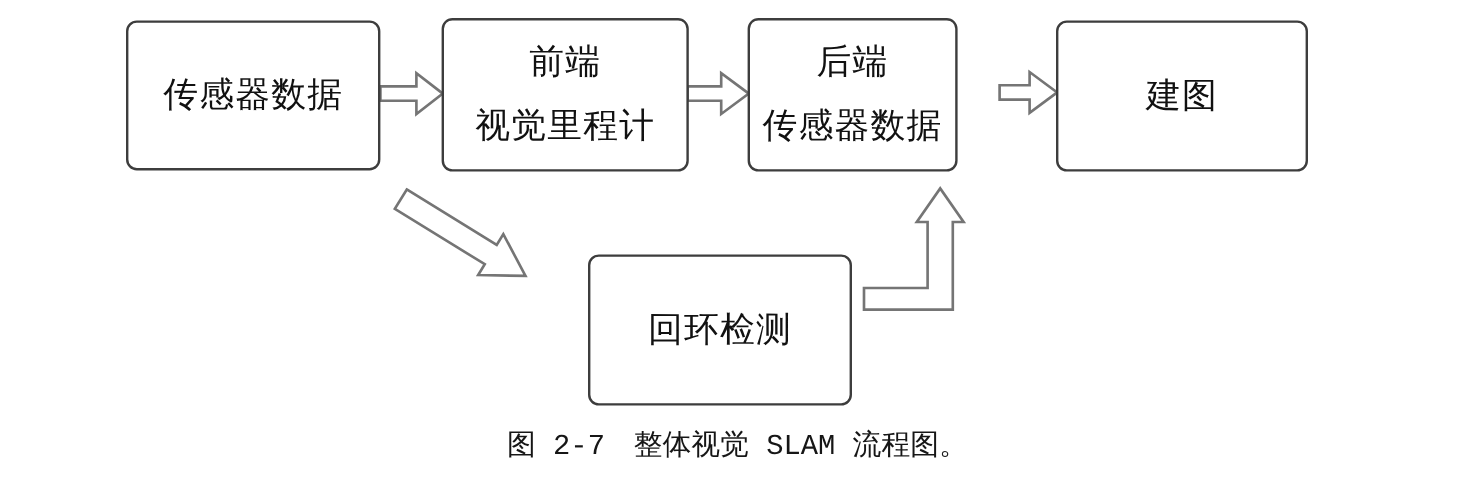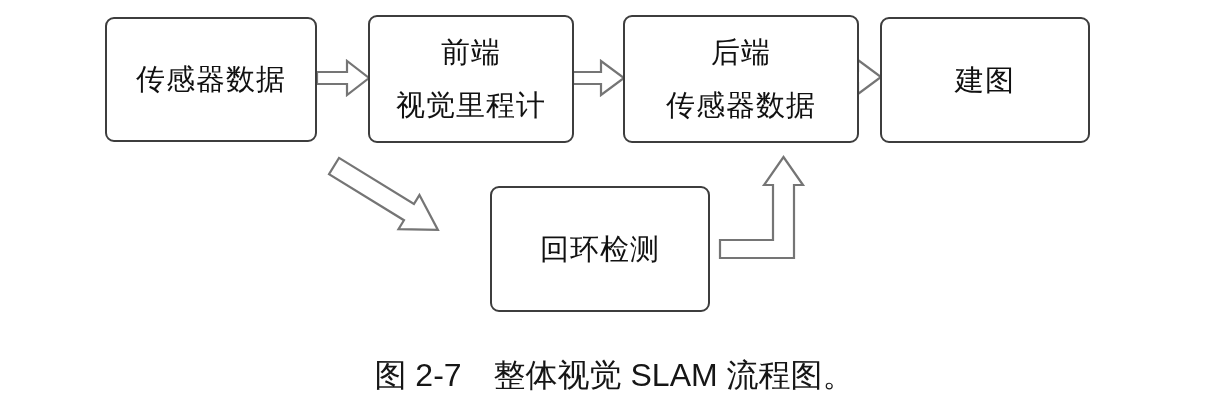--- a/index.html
+++ b/index.html
@@ -45,32 +45,32 @@
     color: #111111;
     letter-spacing: 1px;
   }
   .node span {
     display: block;
     line-height: 1.82;
     white-space: nowrap;
   }
   #node-sensor-data { left: 105px; top: 17px;  width: 212px; height: 125px; }
   #node-frontend    { left: 368px; top: 15px;  width: 206px; height: 128px; }
-  #node-backend     { left: 623px; top: 15px;  width: 236px; height: 128px; }
+  #node-backend     { left: 623px; top: 15px;  width: 175px; height: 128px; }
   #node-mapping     { left: 880px; top: 17px;  width: 210px; height: 126px; justify-content: center; }
-  #node-loop        { left: 490px; top: 186px; width: 220px; height: 126px; }
+  #node-loop        { left: 490px; top: 212px; width: 220px; height: 126px; }
   .figure-caption {
     position: absolute;
     left: 0;
     right: 0;
     top: 354px;
     z-index: 2;
     text-align: center;
-    font-family: Liberation Sans, sans-serif;
-    font-size: 32px;
+    font-family: Liberation Mono, monospace;
+    font-size: 24px;
     color: #161616;
   }
 </style>
 </head>
 <body>
 
 <div class="canvas">
 
   <svg class="arrow-layer" viewBox="0 0 1229 420" xmlns="http://www.w3.org/2000/svg">
     <polygon points="317,72 347,72 347,61 369,78 347,95 347,84 317,84"></polygon>

